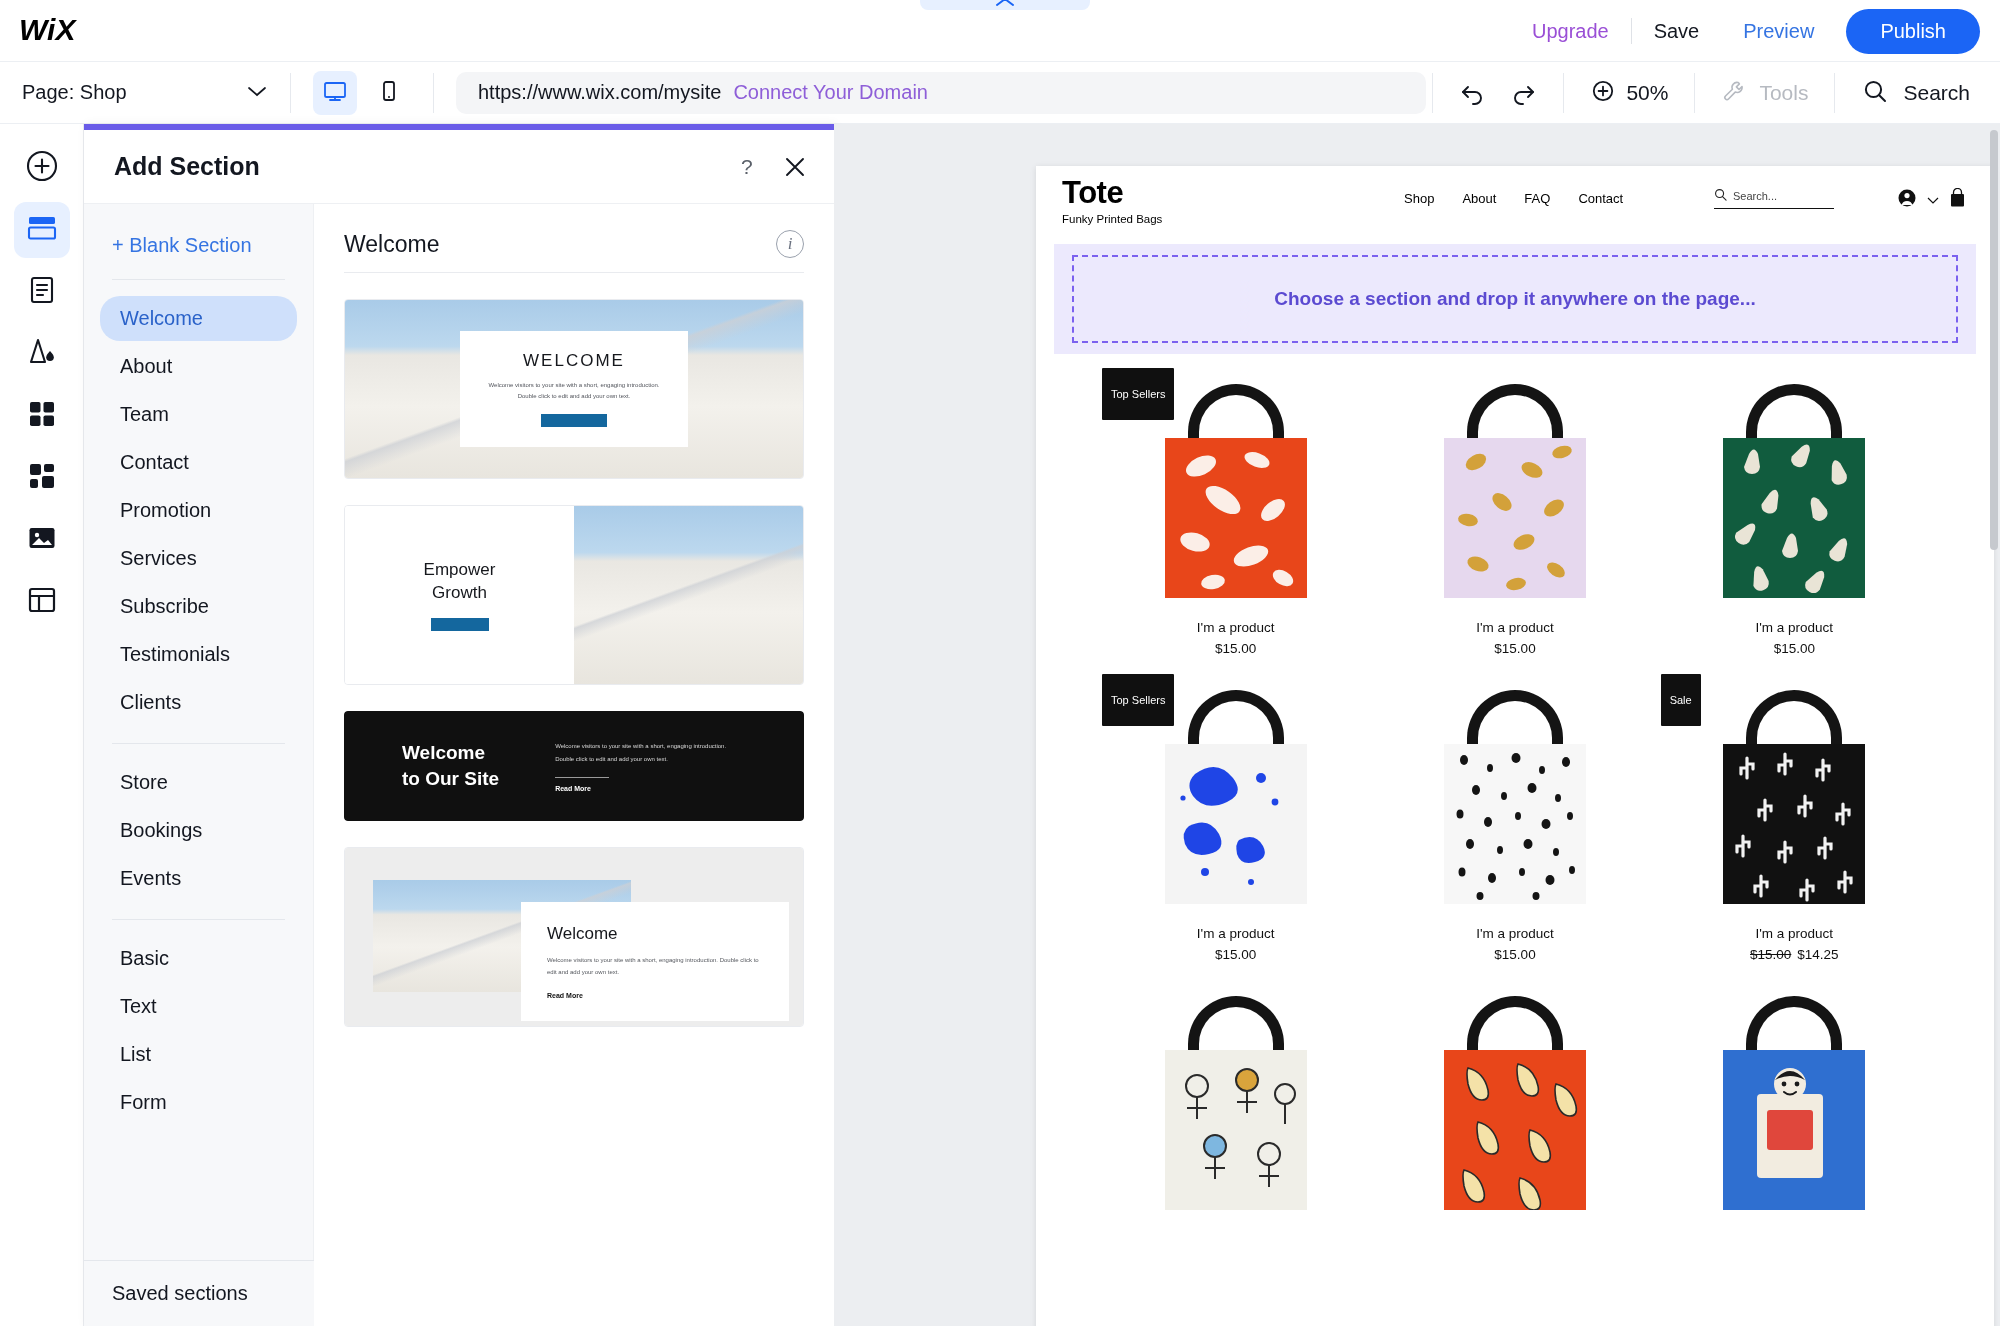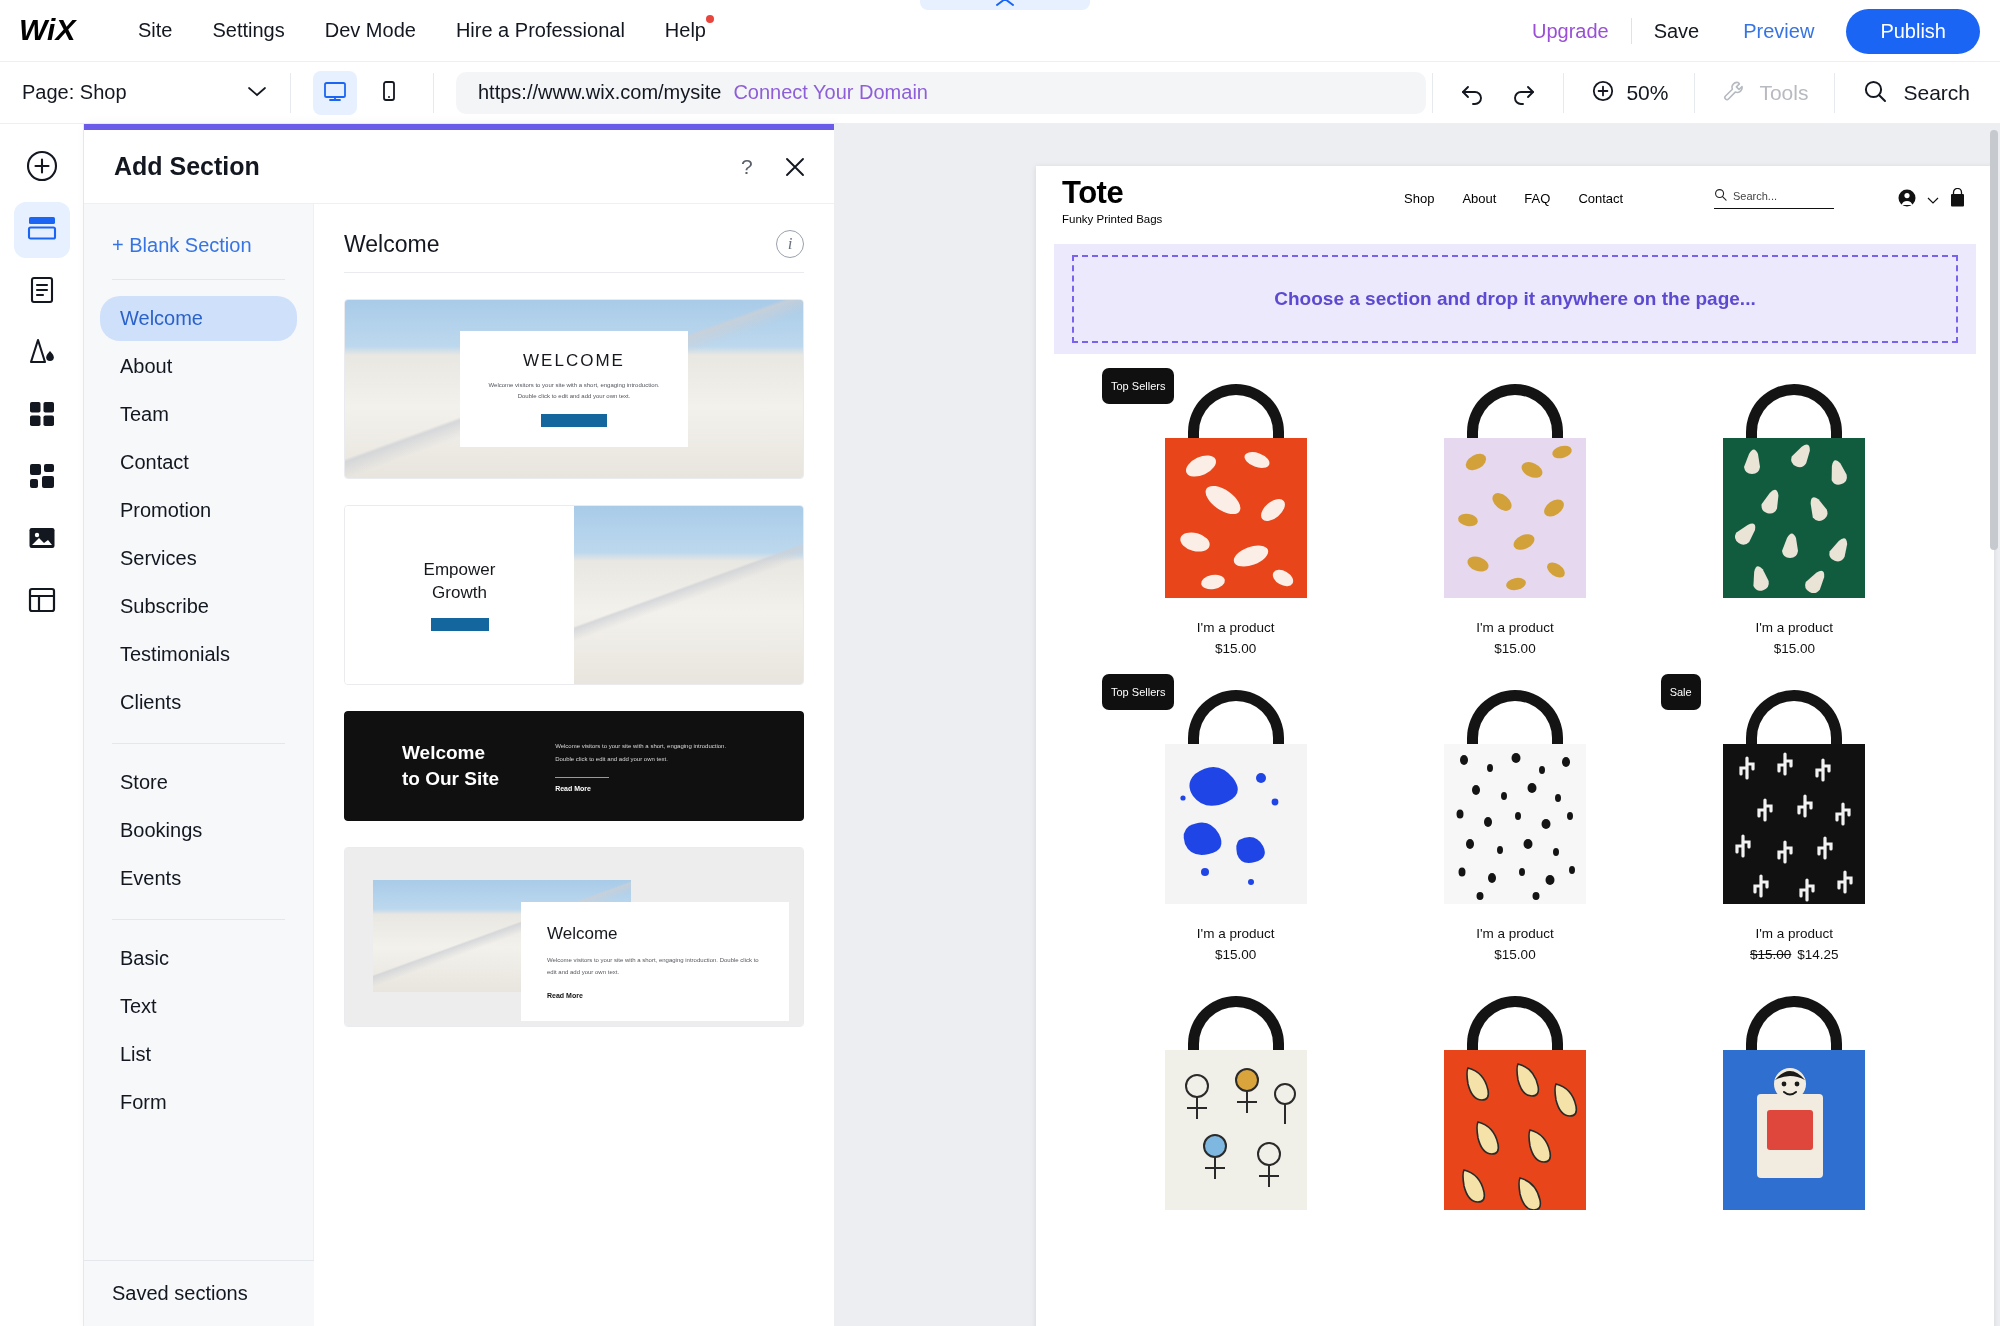--- a/index.html
+++ b/index.html
@@ -222,21 +222,21 @@
     width: 96%; height: 80%; border: 2px dashed #7b61ef;
     display: flex; align-items: center; justify-content: center;
   }
   .dropzone-inner span { font-size: 19px; color: #5b4ad1; }
 
   .products { padding: 14px 60px 0 60px; }
   .prow { display: flex; gap: 0; margin-bottom: 4px; }
   .pcell { flex: 1; position: relative; padding-top: 12px; }
   .badge {
     position: absolute; left: 6px; top: 0; background: #101010; color: #fff;
-    font-size: 11px; padding: 12px 9px; border-radius: 7px; z-index: 3;
+    font-size: 11px; padding: 20px 9px; border-radius: 1px; z-index: 3;
   }
   .bagwrap { height: 218px; display: flex; align-items: flex-end; justify-content: center; position: relative; }
   .bag { position: relative; width: 142px; }
   .handle {
     position: absolute; left: 50%; transform: translateX(-50%); top: -54px;
     width: 96px; height: 62px; border: 11px solid #141414; border-bottom: none;
     border-radius: 52px 52px 0 0;
   }
   .body-bag { width: 142px; height: 160px; position: relative; overflow: hidden; }
   .pinfo { text-align: center; margin-top: 22px; }
@@ -258,30 +258,20 @@
         <path d="M3 9 L11 3 L19 9" stroke="#1b65f5" stroke-width="2" fill="none" stroke-linecap="round"></path>
       </svg>
   </div>
 
   <div class="wix-logo">
     <svg width="72" height="34" viewBox="0 0 72 34">
       <text x="0" y="26" font-family="Liberation Sans, sans-serif" font-size="30" font-weight="bold" font-style="italic" fill="#000">WiX</text>
     </svg>
   </div>
 
-  <div class="topnav">
-    <div class="topnav-item">Site</div>
-    <div class="topnav-item">Settings</div>
-    <div class="topnav-item">Dev Mode</div>
-    <div class="topnav-item">Hire a Professional</div>
-    <div class="topnav-item">
-      <span>Help</span>
-      <span class="help-dot"></span>
-    </div>
-  </div>
 
   <div class="topright">
     <div class="upgrade">Upgrade</div>
     <div class="tb-sep"></div>
     <div class="save">Save</div>
     <div class="preview">Preview</div>
     <button class="publish">Publish</button>
   </div>
 </div>
 

